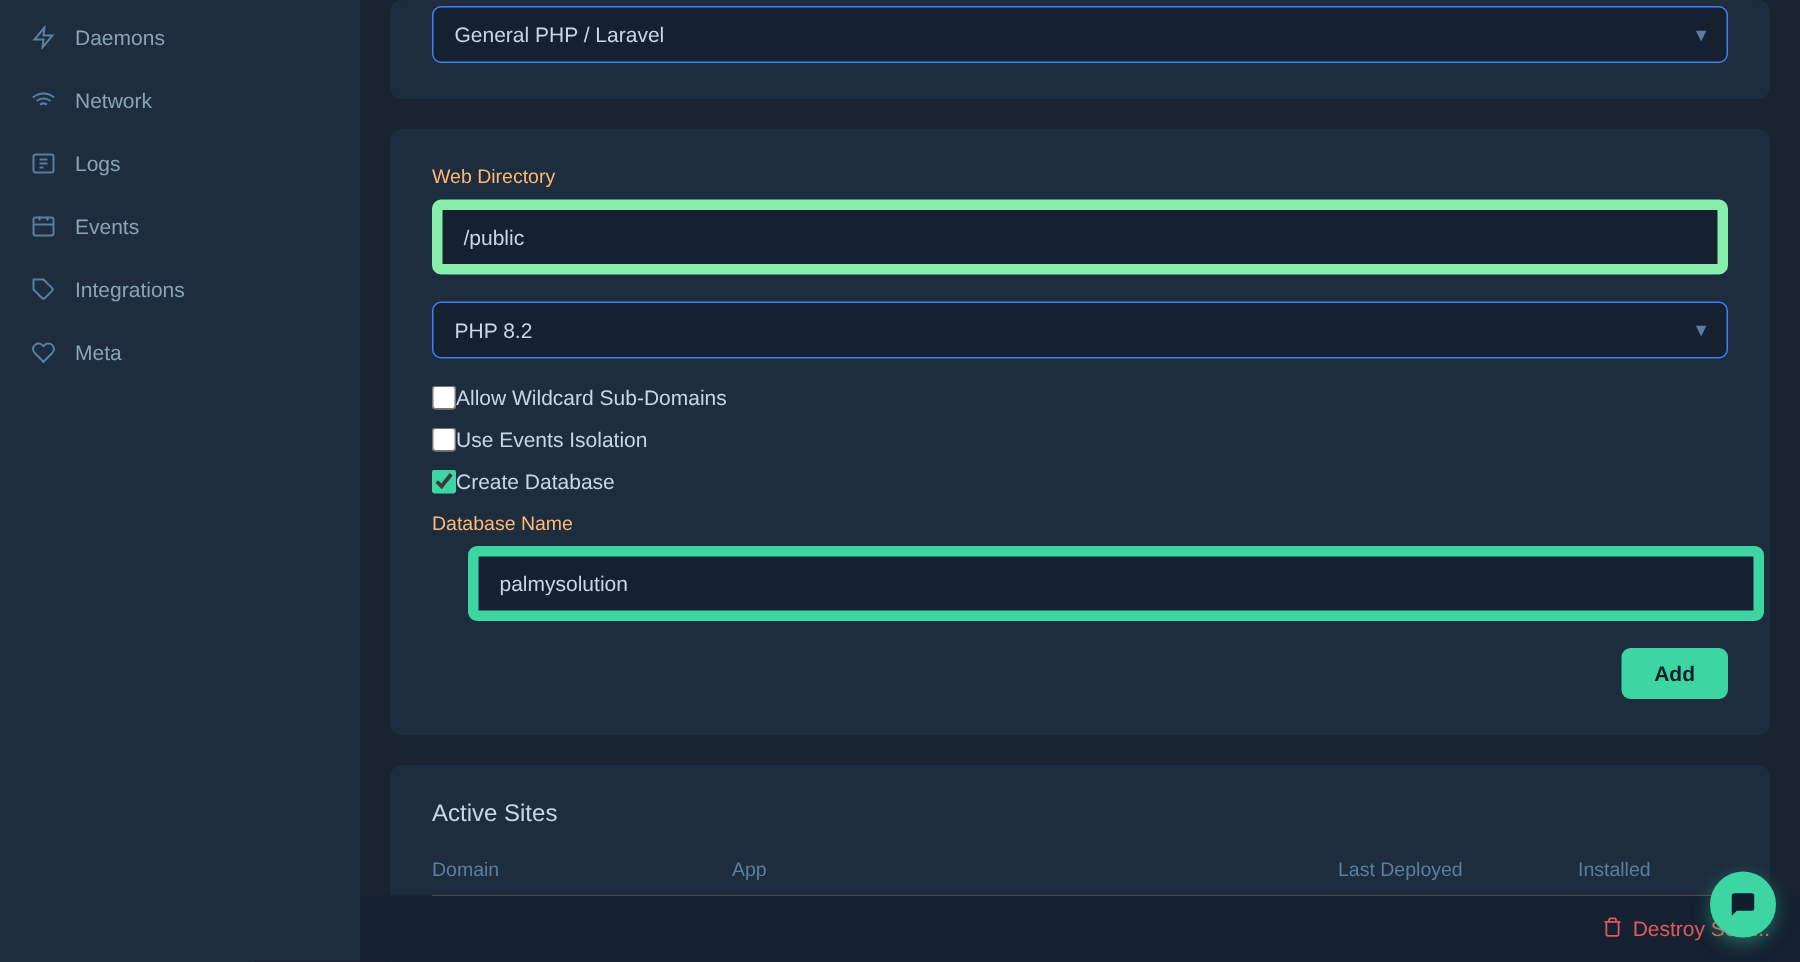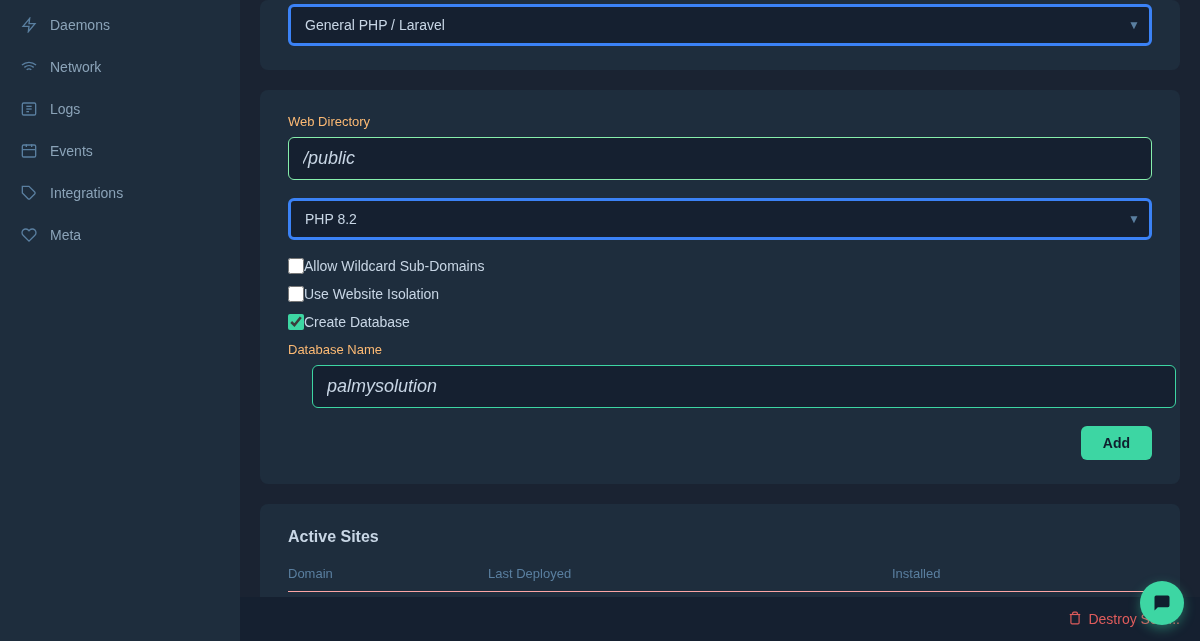--- a/index.html
+++ b/index.html
@@ -65,36 +65,35 @@
       display: block;
       font-size: 13px;
       color: #fdba74;
       margin-bottom: 8px;
       font-weight: 500;
     }
 
     .form-input {
       width: 100%;
       background: #152030;
-      border: 1px solid #86efac;
+      border: 7px solid #86efac;
       border-radius: 6px;
       color: #c8d6e5;
       padding: 10px 14px;
-      font-size: 18px;
+      font-size: 14px;
       outline: none;
-      font-style: italic;
     }
 
     .select-wrapper {
       position: relative;
     }
     .form-select {
       width: 100%;
       background: #152030;
-      border: 3px solid #3b82f6;
+      border: 1px solid #3b82f6;
       border-radius: 6px;
       color: #c8d6e5;
       padding: 10px 38px 10px 14px;
       font-size: 14px;
       outline: none;
       appearance: none;
       cursor: pointer;
     }
     .select-chevron {
       position: absolute;
@@ -149,21 +148,21 @@
 
     
     .active-sites {
       background: #1e2d3d;
       border-radius: 8px;
       margin: 0 20px 20px 20px;
       padding: 24px 28px;
     }
     .section-title {
       font-size: 16px;
-      font-weight: 700;
+      font-weight: 400;
       color: #c8d6e5;
       margin-bottom: 20px;
     }
 
     .table-header {
       display: grid;
       grid-template-columns: 200px 1fr 160px 100px;
       padding: 0 0 10px 0;
       border-bottom: 1px solid #fca5a5;
       font-size: 13px;
@@ -352,21 +351,21 @@
       </div>
     </div>
 
     <div class="checkbox-group">
       <input type="checkbox" id="wildcard" style="">
       <label class="checkbox-label" for="wildcard">Allow Wildcard Sub-Domains</label>
     </div>
 
     <div class="checkbox-group">
       <input type="checkbox" id="isolation" style="">
-      <label class="checkbox-label" for="isolation">Use Website Isolation</label>
+      <label class="checkbox-label" for="isolation">Use Events Isolation</label>
     </div>
 
     <div class="checkbox-group">
       <input type="checkbox" id="createdb" checked="" style="">
       <label class="checkbox-label" for="createdb">Create Database</label>
     </div>
 
     <div class="form-group">
       <label class="form-label">Database Name</label>
       <input type="text" class="form-input focused" value="palmysolution" style="">
@@ -375,20 +374,21 @@
     <div class="clearfix">
       <button class="btn-add">Add</button>
     </div>
   </div>
 
   <div class="active-sites">
     <h2 class="section-title">Active Sites</h2>
 
     <div class="table-header">
       <span>Domain</span>
+      <span>App</span>
       <span>Last Deployed</span>
       <span>Installed</span>
     </div>
 
     <div class="table-row">
       <span style="color:#3dd6a3;font-size:14px;cursor:pointer;">default</span>
       <div class="app-cell">
         <span class="x-icon">✕</span>
         <div class="app-info">
           <span class="app-name">No App Installed</span>

